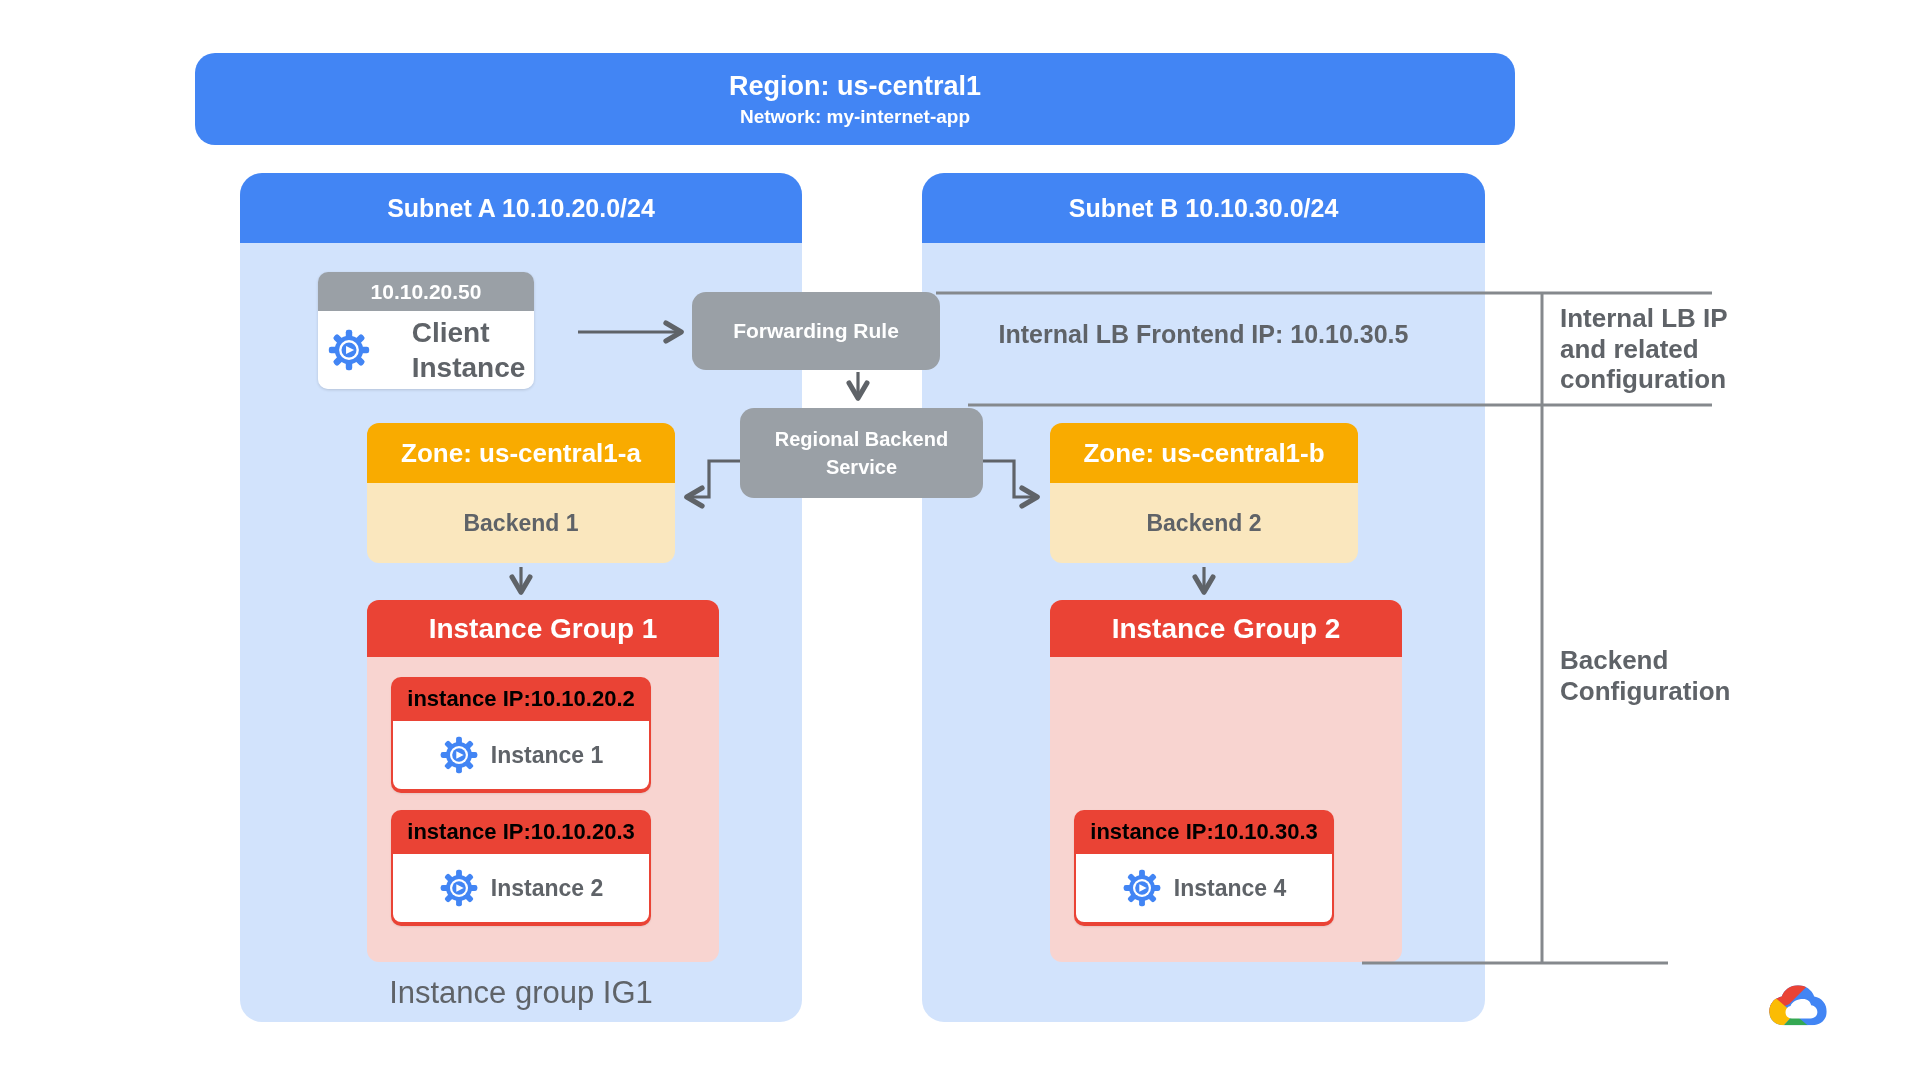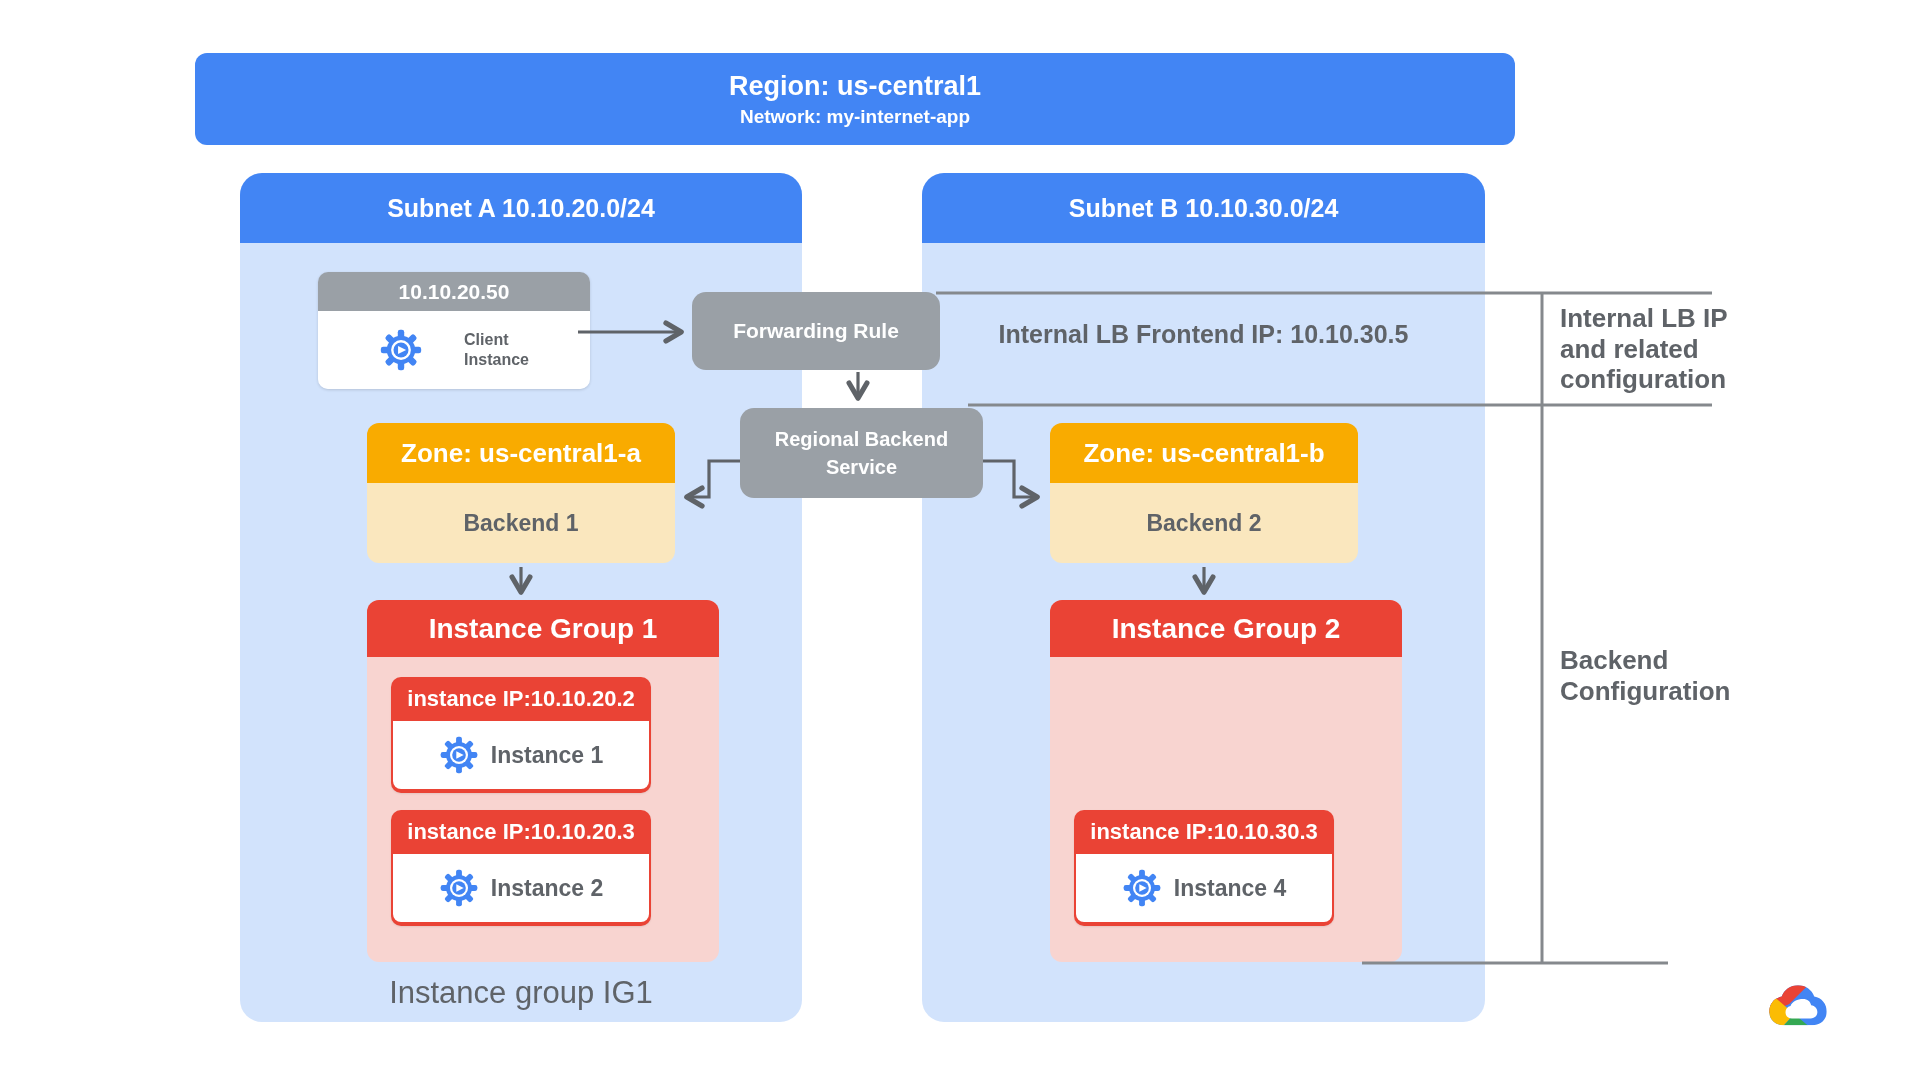--- a/index.html
+++ b/index.html
@@ -2,37 +2,37 @@
 <html><head>
 <meta charset="utf-8">
 <style>
   html,body{margin:0;padding:0;background:#fff;}
   body{font-family:"Liberation Sans",sans-serif;}
   #page{position:relative;width:1920px;height:1080px;background:#ffffff;overflow:hidden;}
   .abs{position:absolute;}
   .pre{white-space:pre-line;}
 
   
-  .region-banner{left:195px;top:53px;width:1320px;height:92px;background:#4285F4;border-radius:12px;
+  .region-banner{left:195px;top:53px;width:1320px;height:92px;background:#4285F4;border-radius:20px;
     color:#fff;text-align:center;display:flex;flex-direction:column;justify-content:center;gap:4px;}
   .region-title{font-size:27px;font-weight:700;}
   .region-subtitle{font-size:19px;font-weight:700;}
 
   
   .subnet{width:562px;height:849px;top:173px;background:#D2E3FC;border-radius:22px;}
   .subnet-header{height:70px;background:#4285F4;border-radius:22px 22px 0 0;display:flex;align-items:center;
     justify-content:center;color:#fff;font-size:25px;font-weight:700;}
 
   
-  .client-box{left:318px;top:272px;width:272px;height:117px;border-radius:10px;box-shadow:0 1px 3px rgba(0,0,0,.15);}
+  .client-box{left:318px;top:272px;width:216px;height:117px;border-radius:10px;box-shadow:0 1px 3px rgba(0,0,0,.15);}
   .client-header{height:39px;background:#9AA0A6;border-radius:10px 10px 0 0;display:flex;align-items:center;
     justify-content:center;color:#fff;font-size:21px;font-weight:700;}
   .client-body{height:78px;background:#fff;border-radius:0 0 10px 10px;display:flex;align-items:center;
     justify-content:center;gap:12px;}
-  .client-name{font-size:16px;font-weight:700;color:#5F6368;line-height:1.25;text-align:left;margin-left:29px;}
+  .client-name{font-size:28px;font-weight:700;color:#5F6368;line-height:1.25;text-align:left;margin-left:29px;}
 
   
   .gray-box{background:#9AA0A6;border-radius:14px;display:flex;align-items:center;justify-content:center;
     color:#fff;font-weight:700;text-align:center;}
   .fr-box{left:692px;top:292px;width:248px;height:78px;font-size:21px;}
   .rbs-box{left:740px;top:408px;width:243px;height:90px;font-size:20px;line-height:1.4;}
 
   
   .frontend-ip{left:922px;top:320px;width:563px;text-align:center;font-size:25px;font-weight:600;color:#5F6368;}
 
@@ -42,21 +42,21 @@
     justify-content:center;color:#fff;font-size:26px;font-weight:700;}
   .zone-body{height:80px;background:#FAE7BE;border-radius:0 0 12px 12px;display:flex;align-items:center;
     justify-content:center;color:#5F6368;font-size:23px;font-weight:700;}
 
   
   .ig{width:352px;top:600px;height:362px;background:#F8D4D0;border-radius:12px;}
   .ig-header{height:57px;background:#EA4335;border-radius:12px 12px 0 0;display:flex;align-items:center;
     justify-content:center;color:#fff;font-size:28px;font-weight:700;}
   .inst-card{position:absolute;left:24px;width:260px;height:116px;background:#EA4335;border-radius:10px;
     box-shadow:0 1px 2px rgba(0,0,0,.08);}
-  .inst-card-header{height:44px;display:flex;align-items:center;justify-content:center;color:#ffffff;
+  .inst-card-header{height:44px;display:flex;align-items:center;justify-content:center;color:#000000;
     font-size:22px;font-weight:700;}
   .inst-card-body{height:68px;margin:0 2px 2px 2px;background:#fff;border-radius:0 0 8px 8px;display:flex;
     align-items:center;justify-content:center;gap:12px;}
   .inst-name{font-size:23px;font-weight:600;color:#5F6368;}
 
   .ig-caption{top:975px;text-align:center;font-size:31px;font-weight:500;color:#5F6368;}
 
   
   .annotation{color:#5F6368;font-size:26px;font-weight:600;line-height:1.18;text-align:left;}
   .annotation-lb{left:1560px;top:303px;width:190px;}

